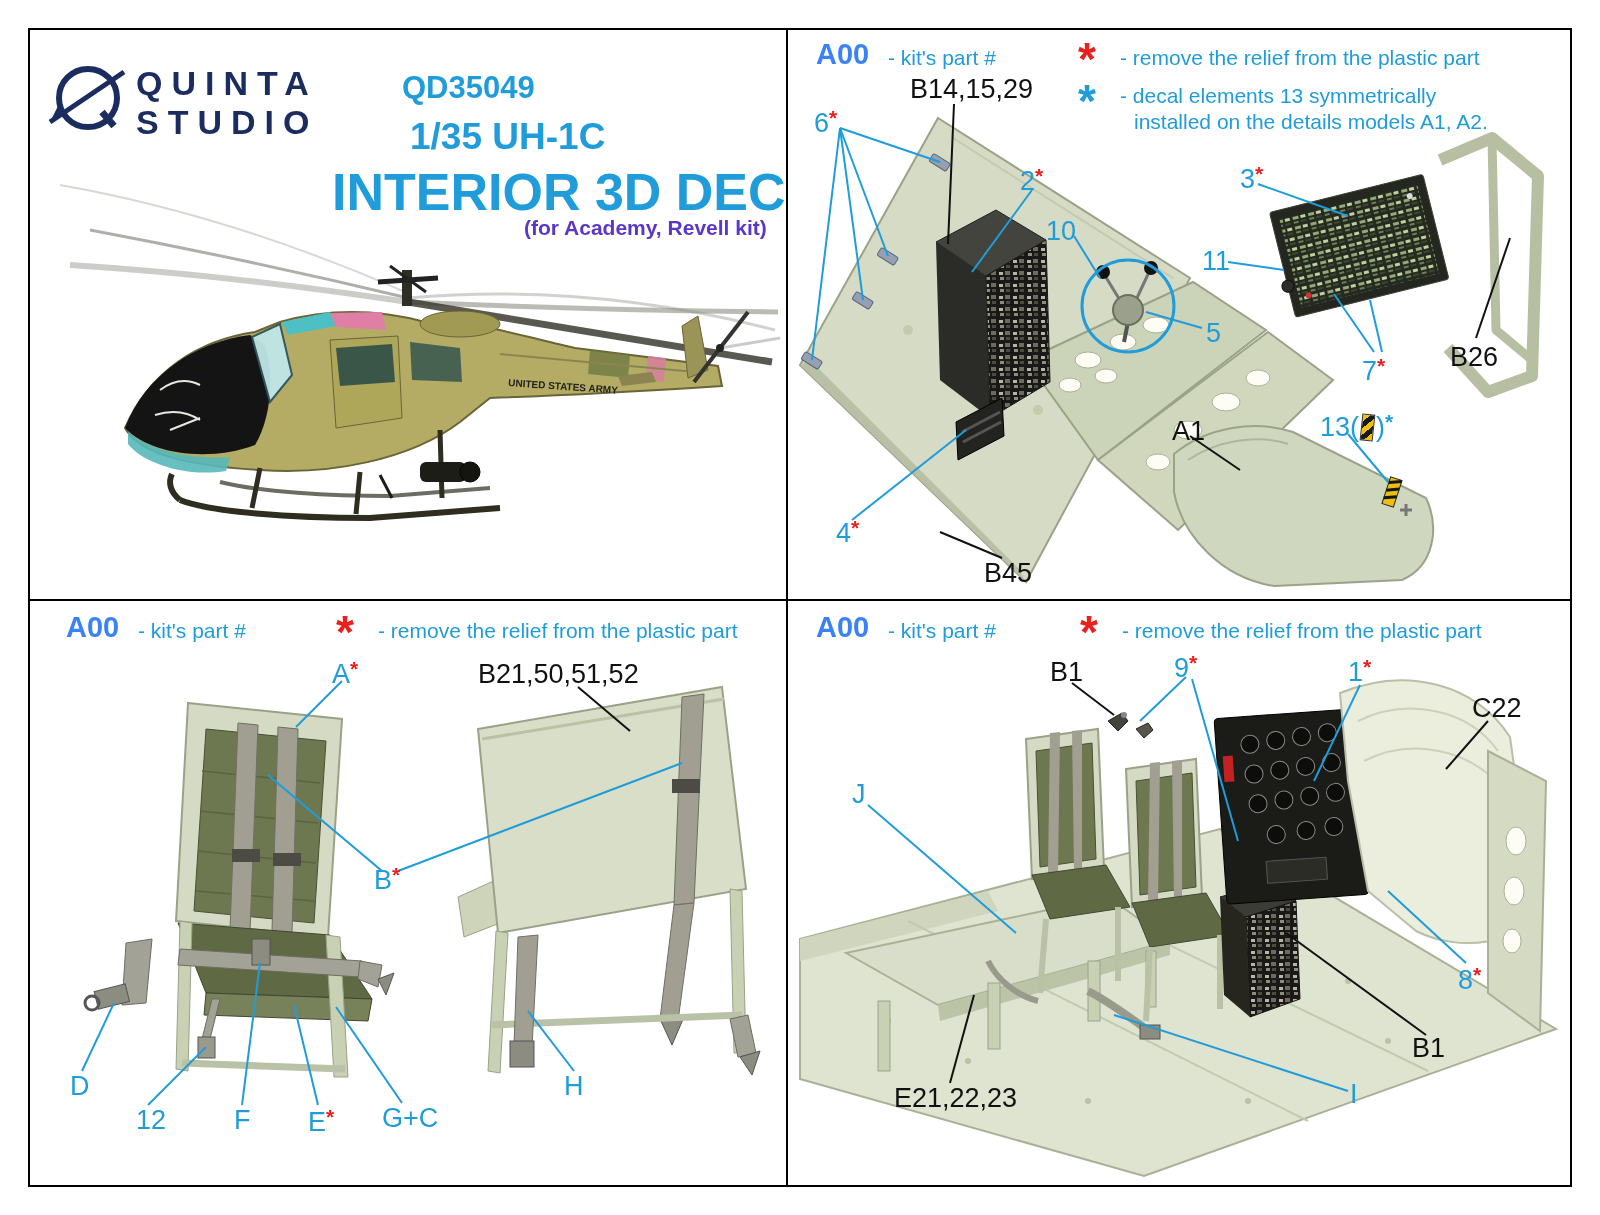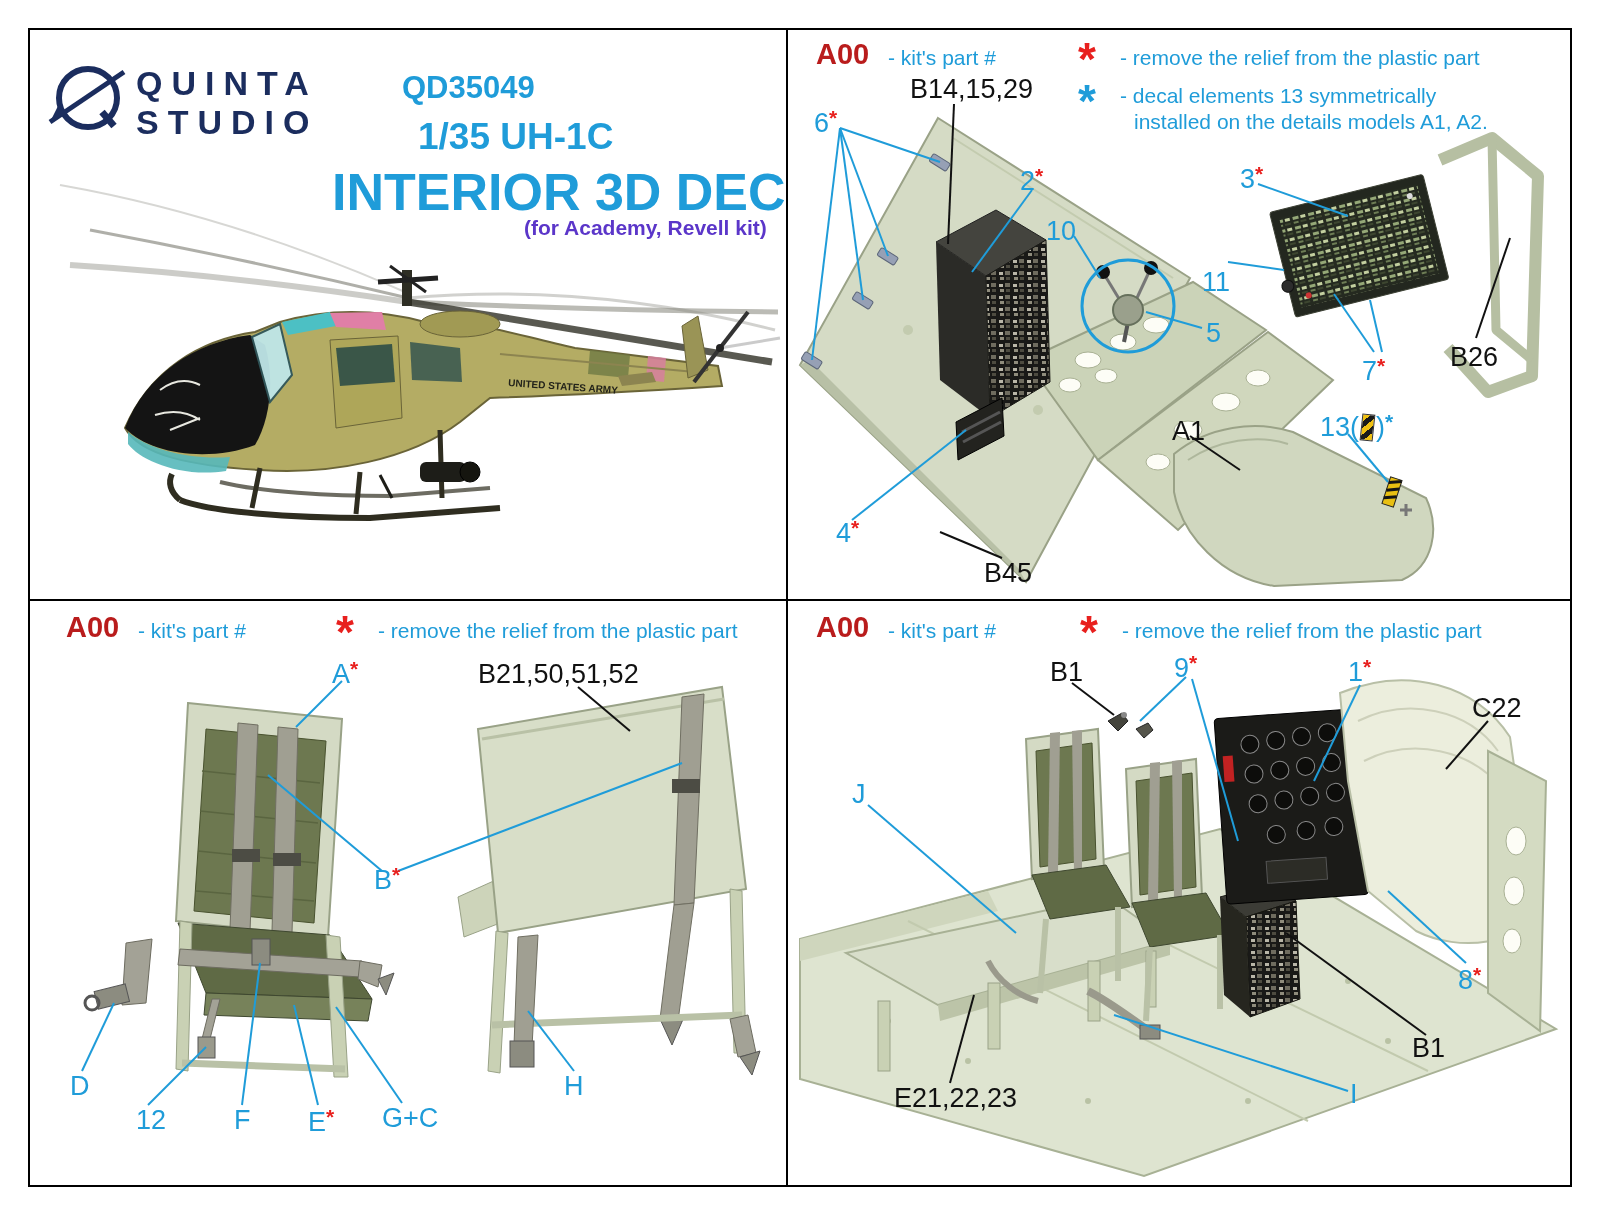--- a/index.html
+++ b/index.html
@@ -11,38 +11,38 @@
   .div-h { position:absolute; left:28px; top:599px; width:1544px; height:2px; background:#000; }
   .quad { position:absolute; overflow:hidden; }
   .q1 { left:30px;  top:30px;  width:756px; height:569px; }
   .q2 { left:788px; top:30px;  width:782px; height:569px; }
   .q3 { left:30px;  top:601px; width:756px; height:584px; }
   .q4 { left:788px; top:601px; width:782px; height:584px; }
   svg.illu { position:absolute; left:0; top:0; z-index:1; }
   .lbl { position:absolute; z-index:2; white-space:nowrap; }
 
   
-  .hdr-code { font-size:29px; font-weight:bold; color:#b91c1c; }
+  .hdr-code { font-size:29px; font-weight:bold; color:#3b82f6; }
   .hdr-note { font-size:21px; color:#1f9cd9; }
   .legend-star { font-size:46px; font-weight:bold; color:#e8201e; line-height:1; }
   .legend-star.blue { color:#1f9cd9; }
 
   
   .callout { font-size:27px; color:#1f9cd9; }
   .callout.dark { color:#111; }
   .callout .star { color:#e8201e; font-size:21px; vertical-align:7px; font-weight:bold; }
   .callout .star.blue { color:#1f9cd9; }
   .hazard-chip { display:inline-block; width:13px; height:27px; margin:0 2px; vertical-align:-5px;
     background:repeating-linear-gradient(135deg,#f0c112 0 5px,#1a1a1a 5px 10px);
     border:1px solid #333; transform:rotate(6deg); }
 
   
   .brand-name { font-size:34px; font-weight:bold; color:#1b2d5e; letter-spacing:9px; line-height:1.15; }
   .p-code  { font-size:31px; font-weight:bold; color:#1f9cd9; }
-  .p-scale { font-size:37px; font-weight:bold; color:#1f9cd9;margin-left:8px; }
+  .p-scale { font-size:37px; font-weight:bold; color:#1f9cd9; }
   .p-title { font-size:52px; font-weight:bold; color:#1f9cd9; }
   .p-note  { font-size:21px; font-weight:bold; color:#5b36c9; }
 </style>
 </head>
 <body>
 
 <div class="sheet">
   <div class="frame"></div>
   <div class="div-v"></div>
   <div class="div-h"></div>
@@ -246,21 +246,21 @@
     <span class="lbl hdr-note" style="left:332px;top:16px;">- remove the relief from the plastic part</span>
     <span class="lbl legend-star blue" style="left:290px;top:48px;">*</span>
     <span class="lbl hdr-note" style="left:332px;top:54px;">- decal elements 13 symmetrically</span>
     <span class="lbl hdr-note" style="left:346px;top:80px;">installed on the details models A1, A2.</span>
 
     <div class="lbl callout dark" style="left:122px;top:44px;"><span>B14,15,29</span></div>
     <div class="lbl callout" style="left:26px;top:76px;"><span>6</span><span class="star">*</span></div>
     <div class="lbl callout" style="left:232px;top:134px;"><span>2</span><span class="star">*</span></div>
     <div class="lbl callout" style="left:258px;top:186px;"><span>10</span></div>
     <div class="lbl callout" style="left:452px;top:132px;"><span>3</span><span class="star">*</span></div>
-    <div class="lbl callout" style="left:414px;top:216px;margin-top:21px;"><span>11</span></div>
+    <div class="lbl callout" style="left:414px;top:216px;"><span>11</span></div>
     <div class="lbl callout" style="left:418px;top:288px;"><span>5</span></div>
     <div class="lbl callout dark" style="left:662px;top:312px;"><span>B26</span></div>
     <div class="lbl callout" style="left:574px;top:324px;"><span>7</span><span class="star">*</span></div>
     <div class="lbl callout dark" style="left:384px;top:386px;"><span>A1</span></div>
     <div class="lbl callout" style="left:532px;top:380px;text-align:center;"><span>13(</span><span class="hazard-chip"></span><span>)</span><span class="star blue">*</span></div>
     <div class="lbl callout" style="left:48px;top:486px;"><span>4</span><span class="star">*</span></div>
     <div class="lbl callout dark" style="left:196px;top:528px;"><span>B45</span></div>
   </section>
 
   <section class="quad q3">

